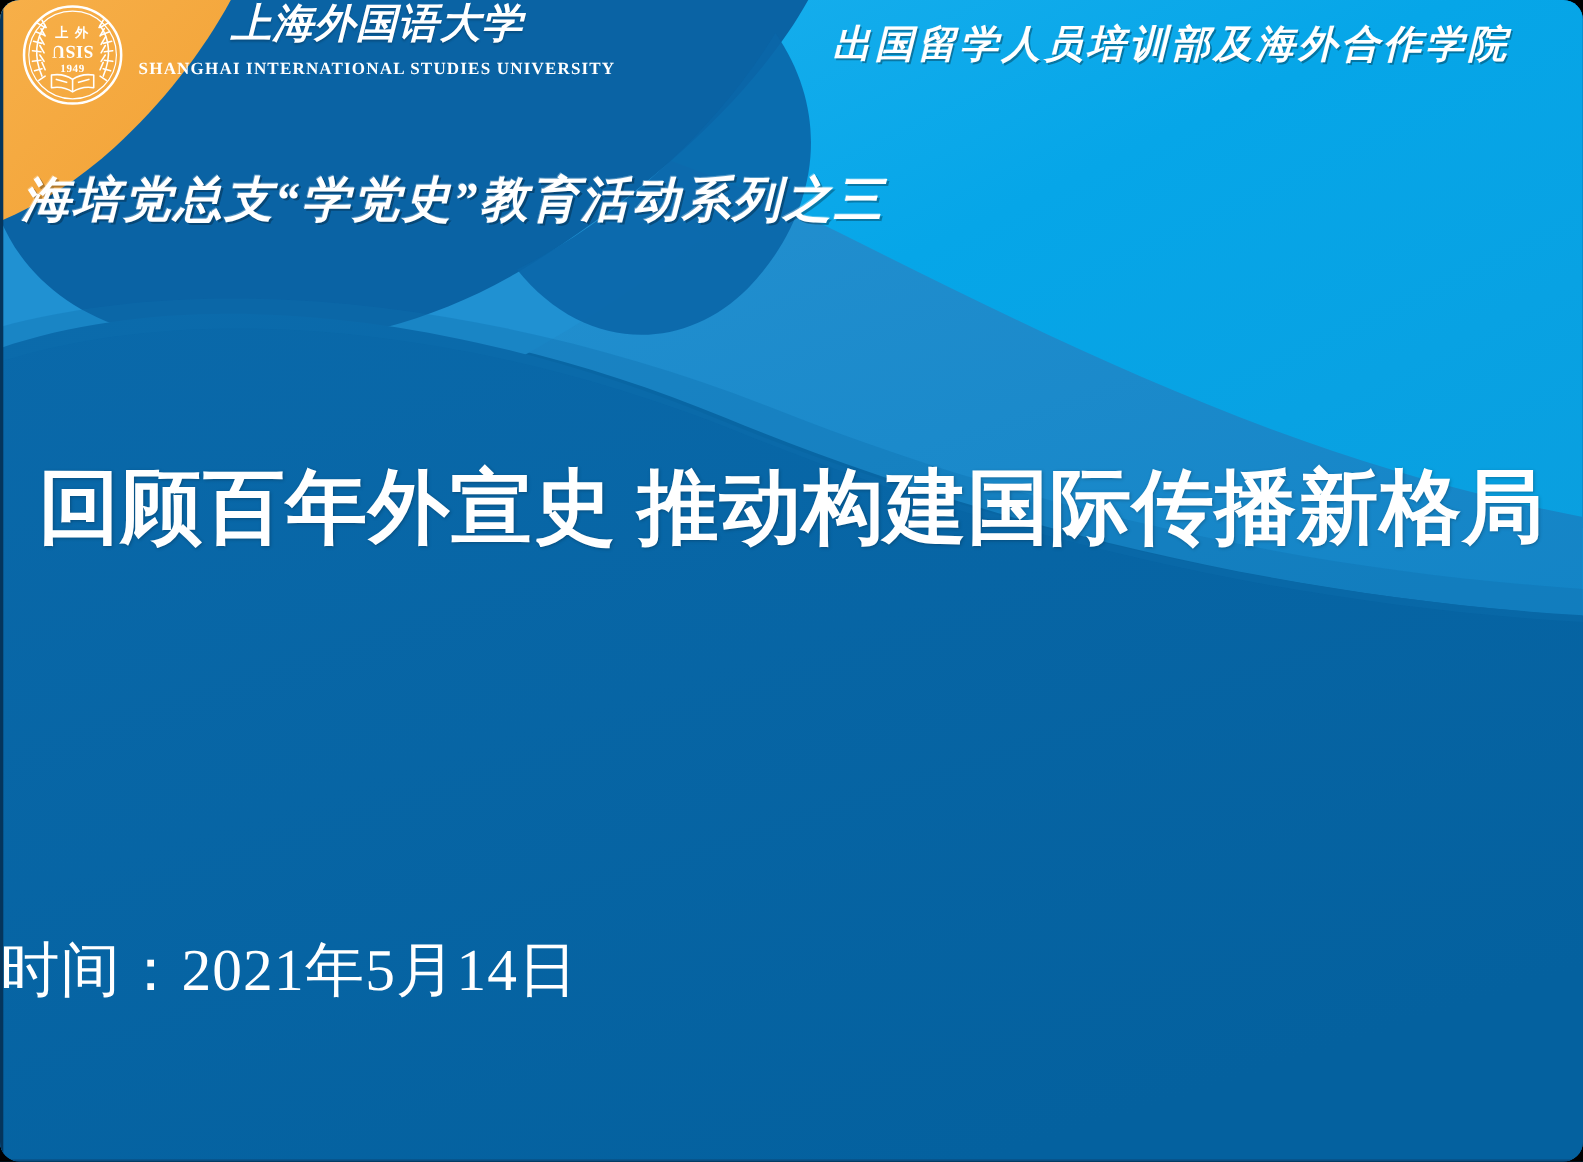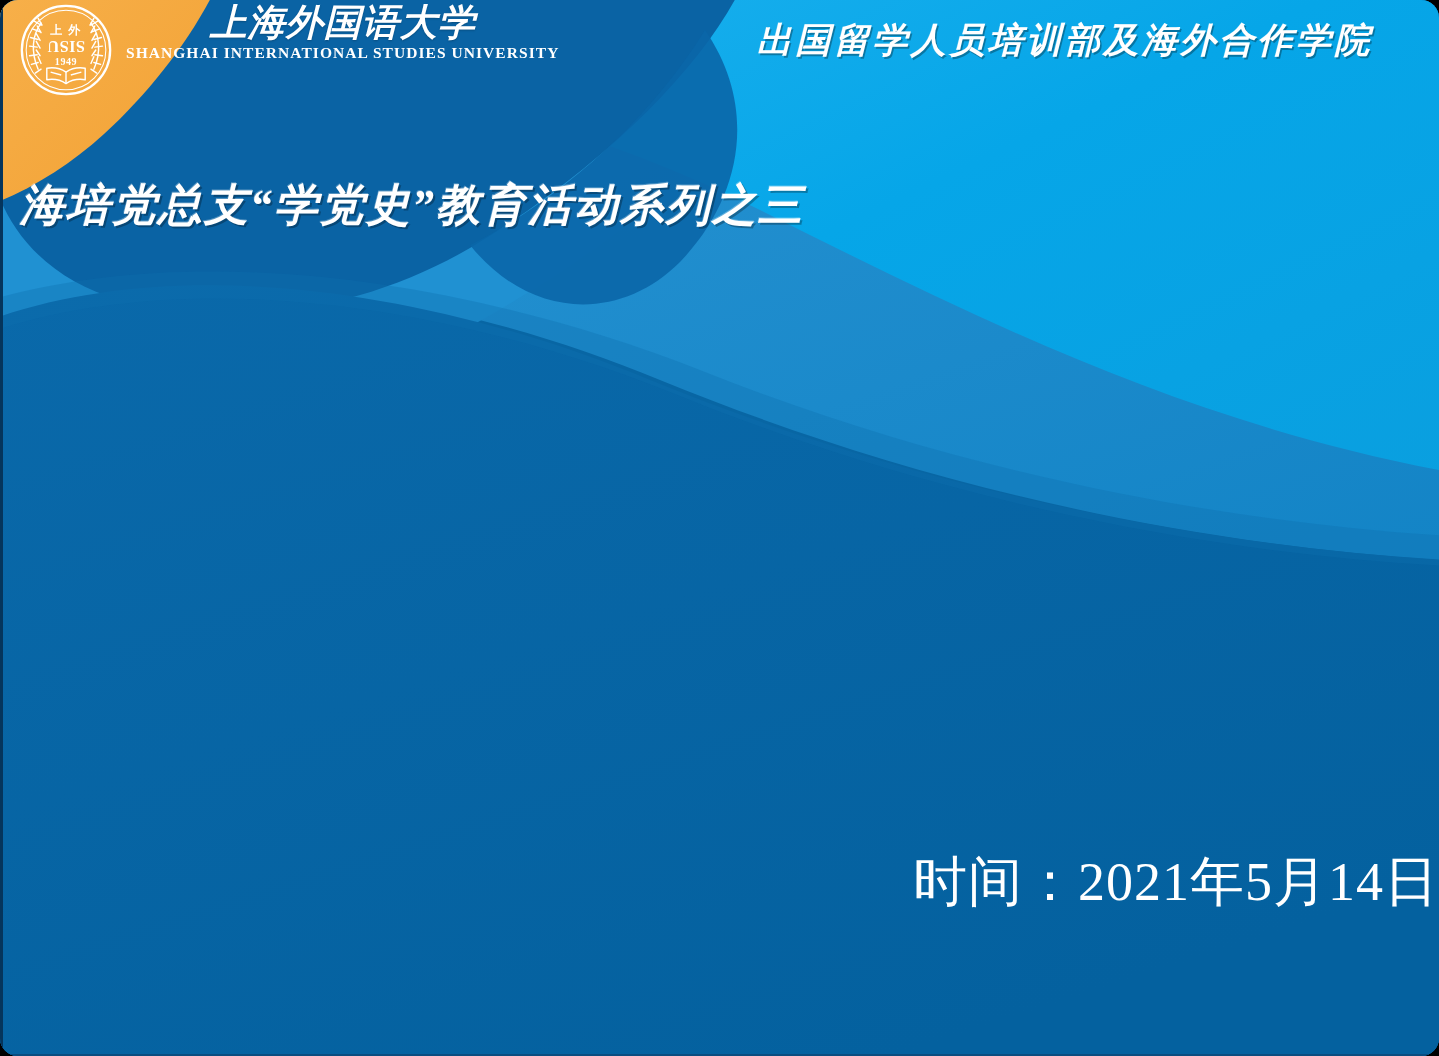--- a/index.html
+++ b/index.html
@@ -58,21 +58,21 @@
     white-space: nowrap;
     text-shadow: 0 1px 2px rgba(0,0,0,.22);
   }
   #wordmark-en {
     color: #ffffff;
     font-family: "Liberation Serif", "DejaVu Serif", serif;
     font-size: 15.5px;
     font-weight: bold;
     letter-spacing: 1.05px;
     white-space: nowrap;
-    margin-top: 2px;
+    margin-top: 12px;
   }
 
   
   #dept-banner {
     position: absolute;
     left: 757px;
     top: 17px;
     z-index: 6;
     color: #ffffff;
     font-family: "Liberation Serif", "DejaVu Serif", serif;
@@ -81,21 +81,21 @@
     font-style: italic;
     letter-spacing: 3.5px;
     white-space: nowrap;
     text-shadow: 1.5px 1.5px 0 rgba(0,0,0,.30), -0.5px -0.5px 0 rgba(255,255,255,.25);
   }
 
   
   #series-subtitle {
     position: absolute;
     left: 20px;
-    top: 176px;
+    top: 152px;
     z-index: 6;
     color: #ffffff;
     font-family: "Liberation Serif", "DejaVu Serif", serif;
     font-size: 44px;
     font-weight: bold;
     font-style: italic;
     letter-spacing: 2px;
     white-space: nowrap;
     text-shadow: 2px 2px 0 rgba(0,0,0,.28), -0.6px -0.6px 0 rgba(255,255,255,.3);
   }
@@ -126,25 +126,25 @@
     z-index: 6;
     text-align: center;
     color: #ffffff;
     font-family: "Liberation Serif", "DejaVu Serif", serif;
     font-size: 54px;
     letter-spacing: 2px;
     white-space: nowrap;
   }
   #date-line {
     position: absolute;
-    left: 17px;
+    left: 0;
     right: 0;
     top: 846px;
     z-index: 6;
-    text-align: right;
+    text-align: left;
     color: #ffffff;
     font-family: "Liberation Serif", "DejaVu Serif", serif;
     font-size: 54px;
     letter-spacing: 1px;
     white-space: nowrap;
   }
 
   
   #edge-left {
     position: absolute;
@@ -254,20 +254,21 @@
     <div id="wordmark">
       <div id="wordmark-cn">上海外国语大学</div>
       <div id="wordmark-en">SHANGHAI INTERNATIONAL STUDIES UNIVERSITY</div>
     </div>
   </div>
 
   <div id="dept-banner">出国留学人员培训部及海外合作学院</div>
 
   <div id="series-subtitle">海培党总支“学党史”教育活动系列之三</div>
 
+  <div id="main-title">回顾百年外宣史  推动构建国际传播新格局</div>
 
 
   <div id="date-line">时间：2021年5月14日</div>
 
   <div id="edge-left"></div>
   <div id="edge-bottom"></div>
 
 </div>
 
 </body></html>

